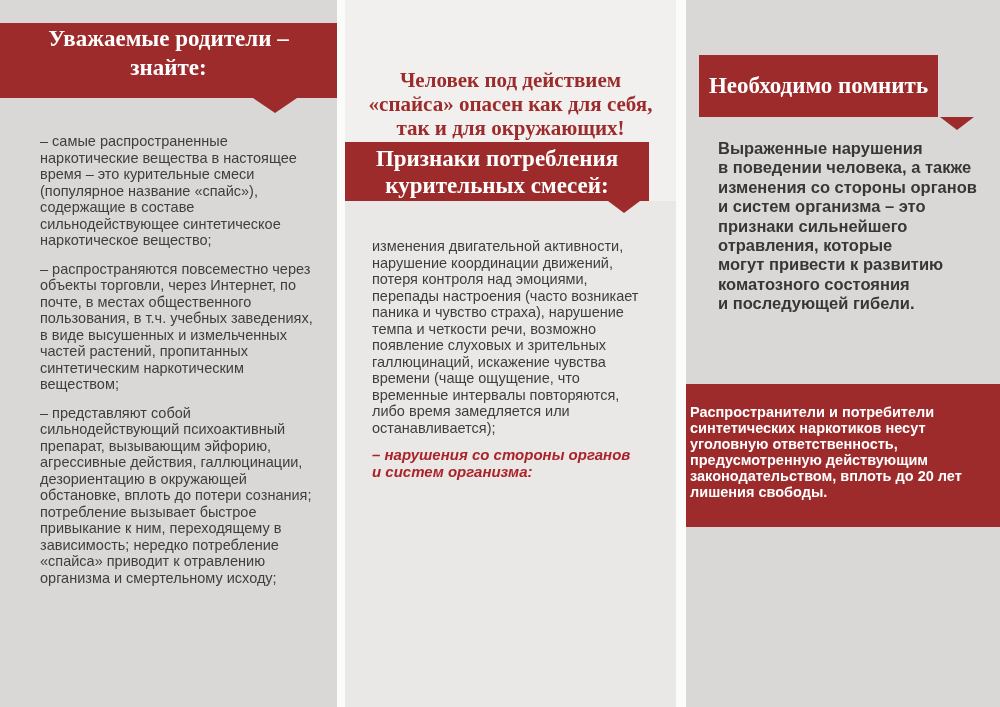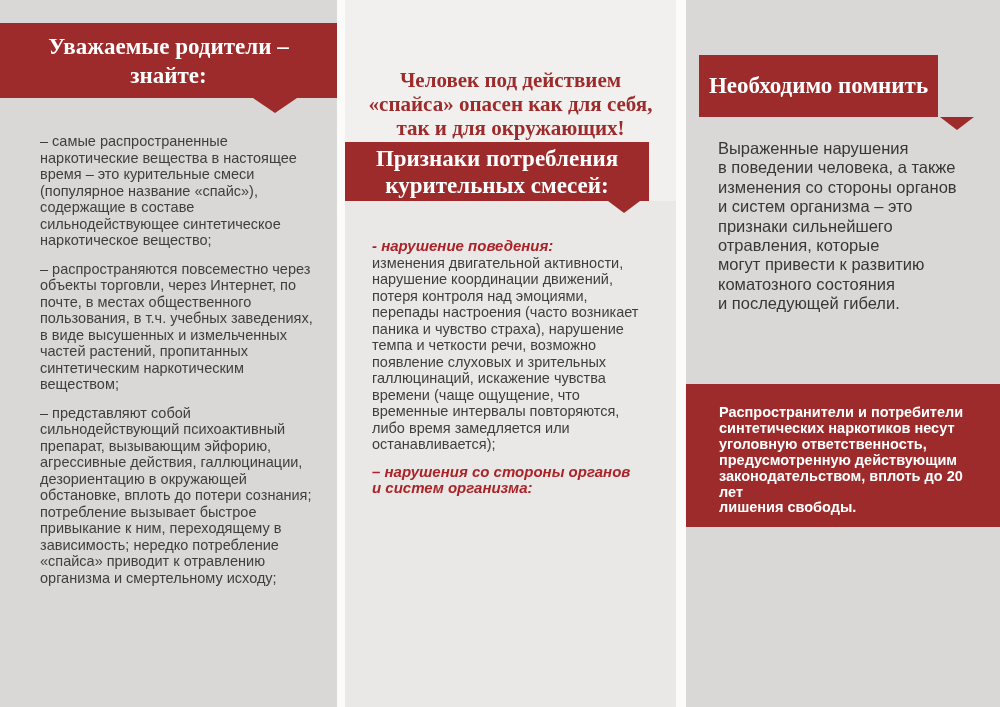--- a/index.html
+++ b/index.html
@@ -21,21 +21,21 @@
   }
   .banner {
     position: absolute; z-index: 3;
     background: #9d2b2b; color: #ffffff;
     font-family: "Liberation Serif", serif; font-weight: bold;
     text-align: center; white-space: pre-line;
     box-sizing: border-box;
   }
   .banner-left {
     left: 0; top: 23px; width: 337px; height: 75px;
-    font-size: 23px; line-height: 29px; padding-top: 9px;
+    font-size: 23px; line-height: 29px; padding-top: 1px;
   }
   .banner-middle {
     left: 345px; top: 142px; width: 304px; height: 59px;
     font-size: 23px; line-height: 27px; padding-top: 3px;
   }
   .banner-right {
     left: 699px; top: 55px; width: 239px; height: 62px;
     font-size: 23px; line-height: 62px;
   }
   .pointer {
@@ -69,29 +69,29 @@
   }
   .m-section + .m-section { margin-top: 11px; }
   .m-title {
     color: #ab2328; font-weight: bold; font-style: italic;
     font-size: 15px; line-height: 16.5px; white-space: pre-line;
   }
   .m-text { white-space: pre-line; }
   .right-body {
     position: absolute; z-index: 2;
     left: 718px; top: 139px; width: 272px;
-    color: #373737; font-weight: normal;
+    color: #373737; font-weight: bold;
     font-size: 16.5px; line-height: 19.4px;
     white-space: pre-line;
   }
   .law-box {
     position: absolute; z-index: 2;
     left: 686px; top: 384px; width: 314px; height: 143px;
     background: #9d2b2b; box-sizing: border-box;
-    padding: 21px 10px 0 33px;
+    padding: 21px 10px 0 4px;
   }
   .law-box .law-text {
     color: #ffffff; font-weight: bold;
     font-size: 14.5px; line-height: 15.9px;
     white-space: pre-line;
   }
 </style>
 </head>
 <body>
 
@@ -138,21 +138,20 @@
   <div class="warning-text">Человек под действием
 «спайса» опасен как для себя,
 так и для окружающих!</div>
 
   <div class="banner banner-middle">Признаки потребления
 курительных смесей:</div>
   <div class="pointer pointer-middle"></div>
 
   <div class="middle-body">
     <div class="m-section">
-      <div class="m-title">- нарушение поведения:</div>
       <div class="m-text">изменения двигательной активности,
 нарушение координации движений,
 потеря контроля над эмоциями,
 перепады настроения (часто возникает
 паника и чувство страха), нарушение
 темпа и четкости речи, возможно
 появление слуховых и зрительных
 галлюцинаций, искажение чувства
 времени (чаще ощущение, что
 временные интервалы повторяются,

